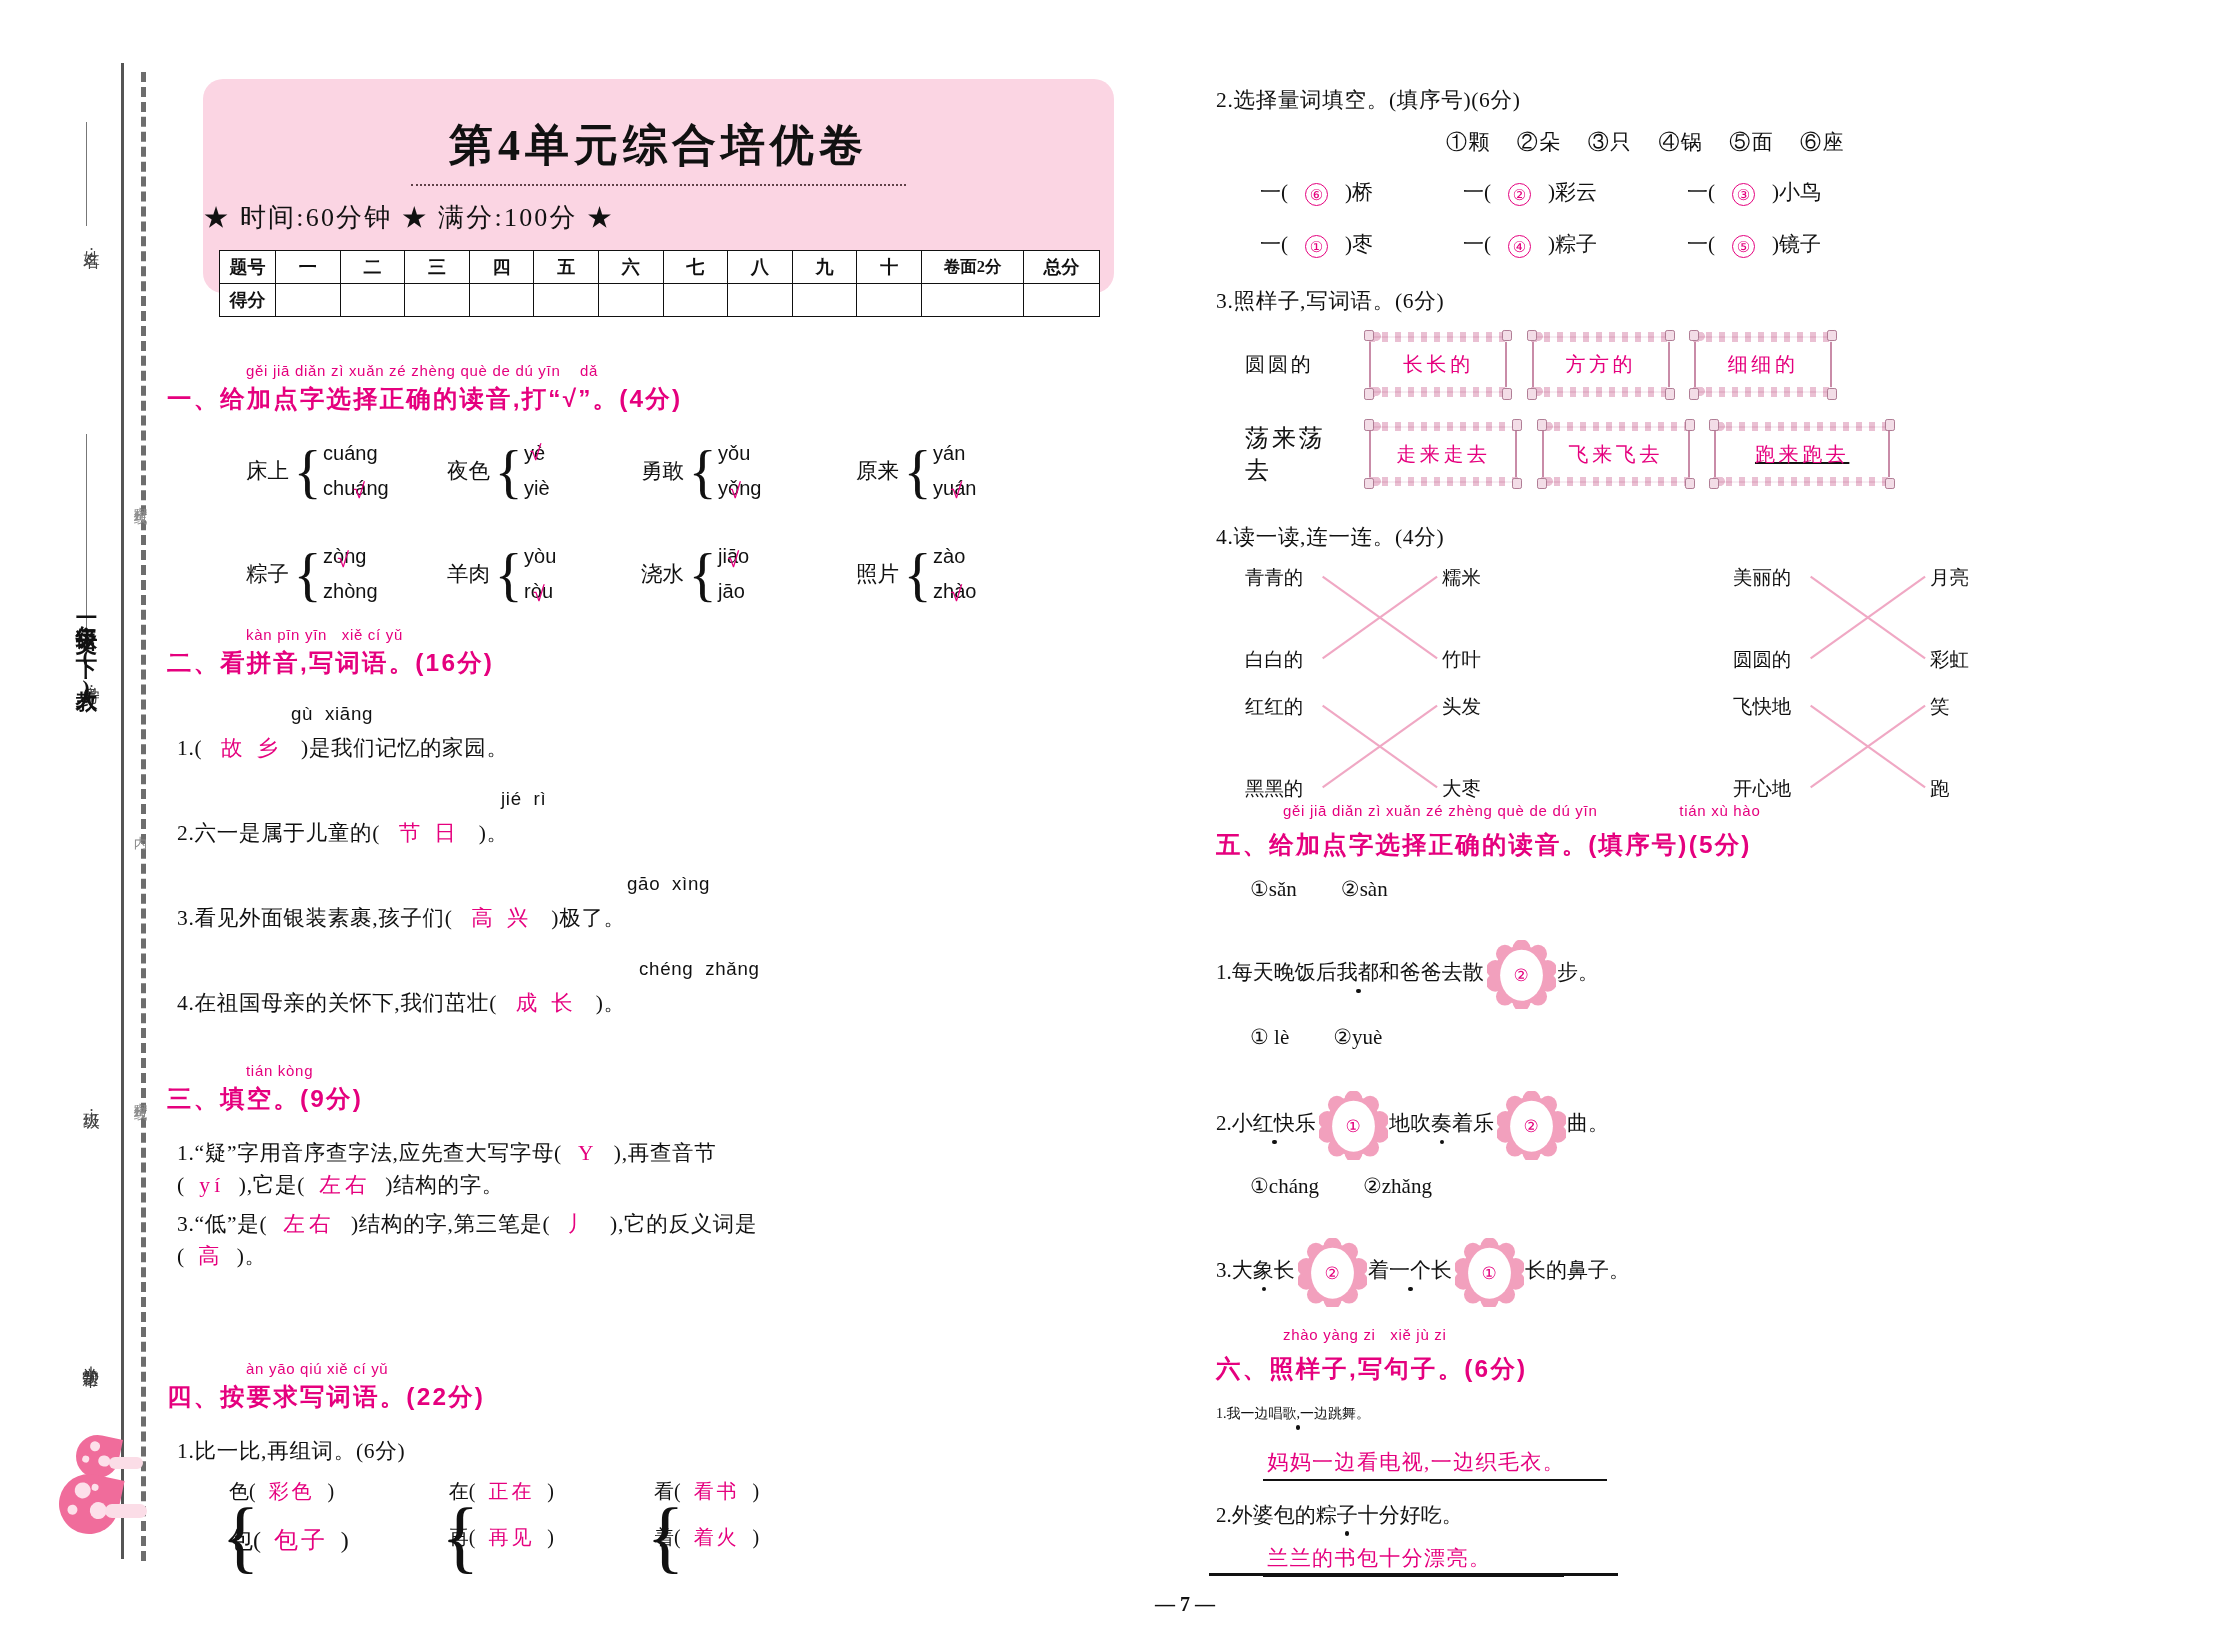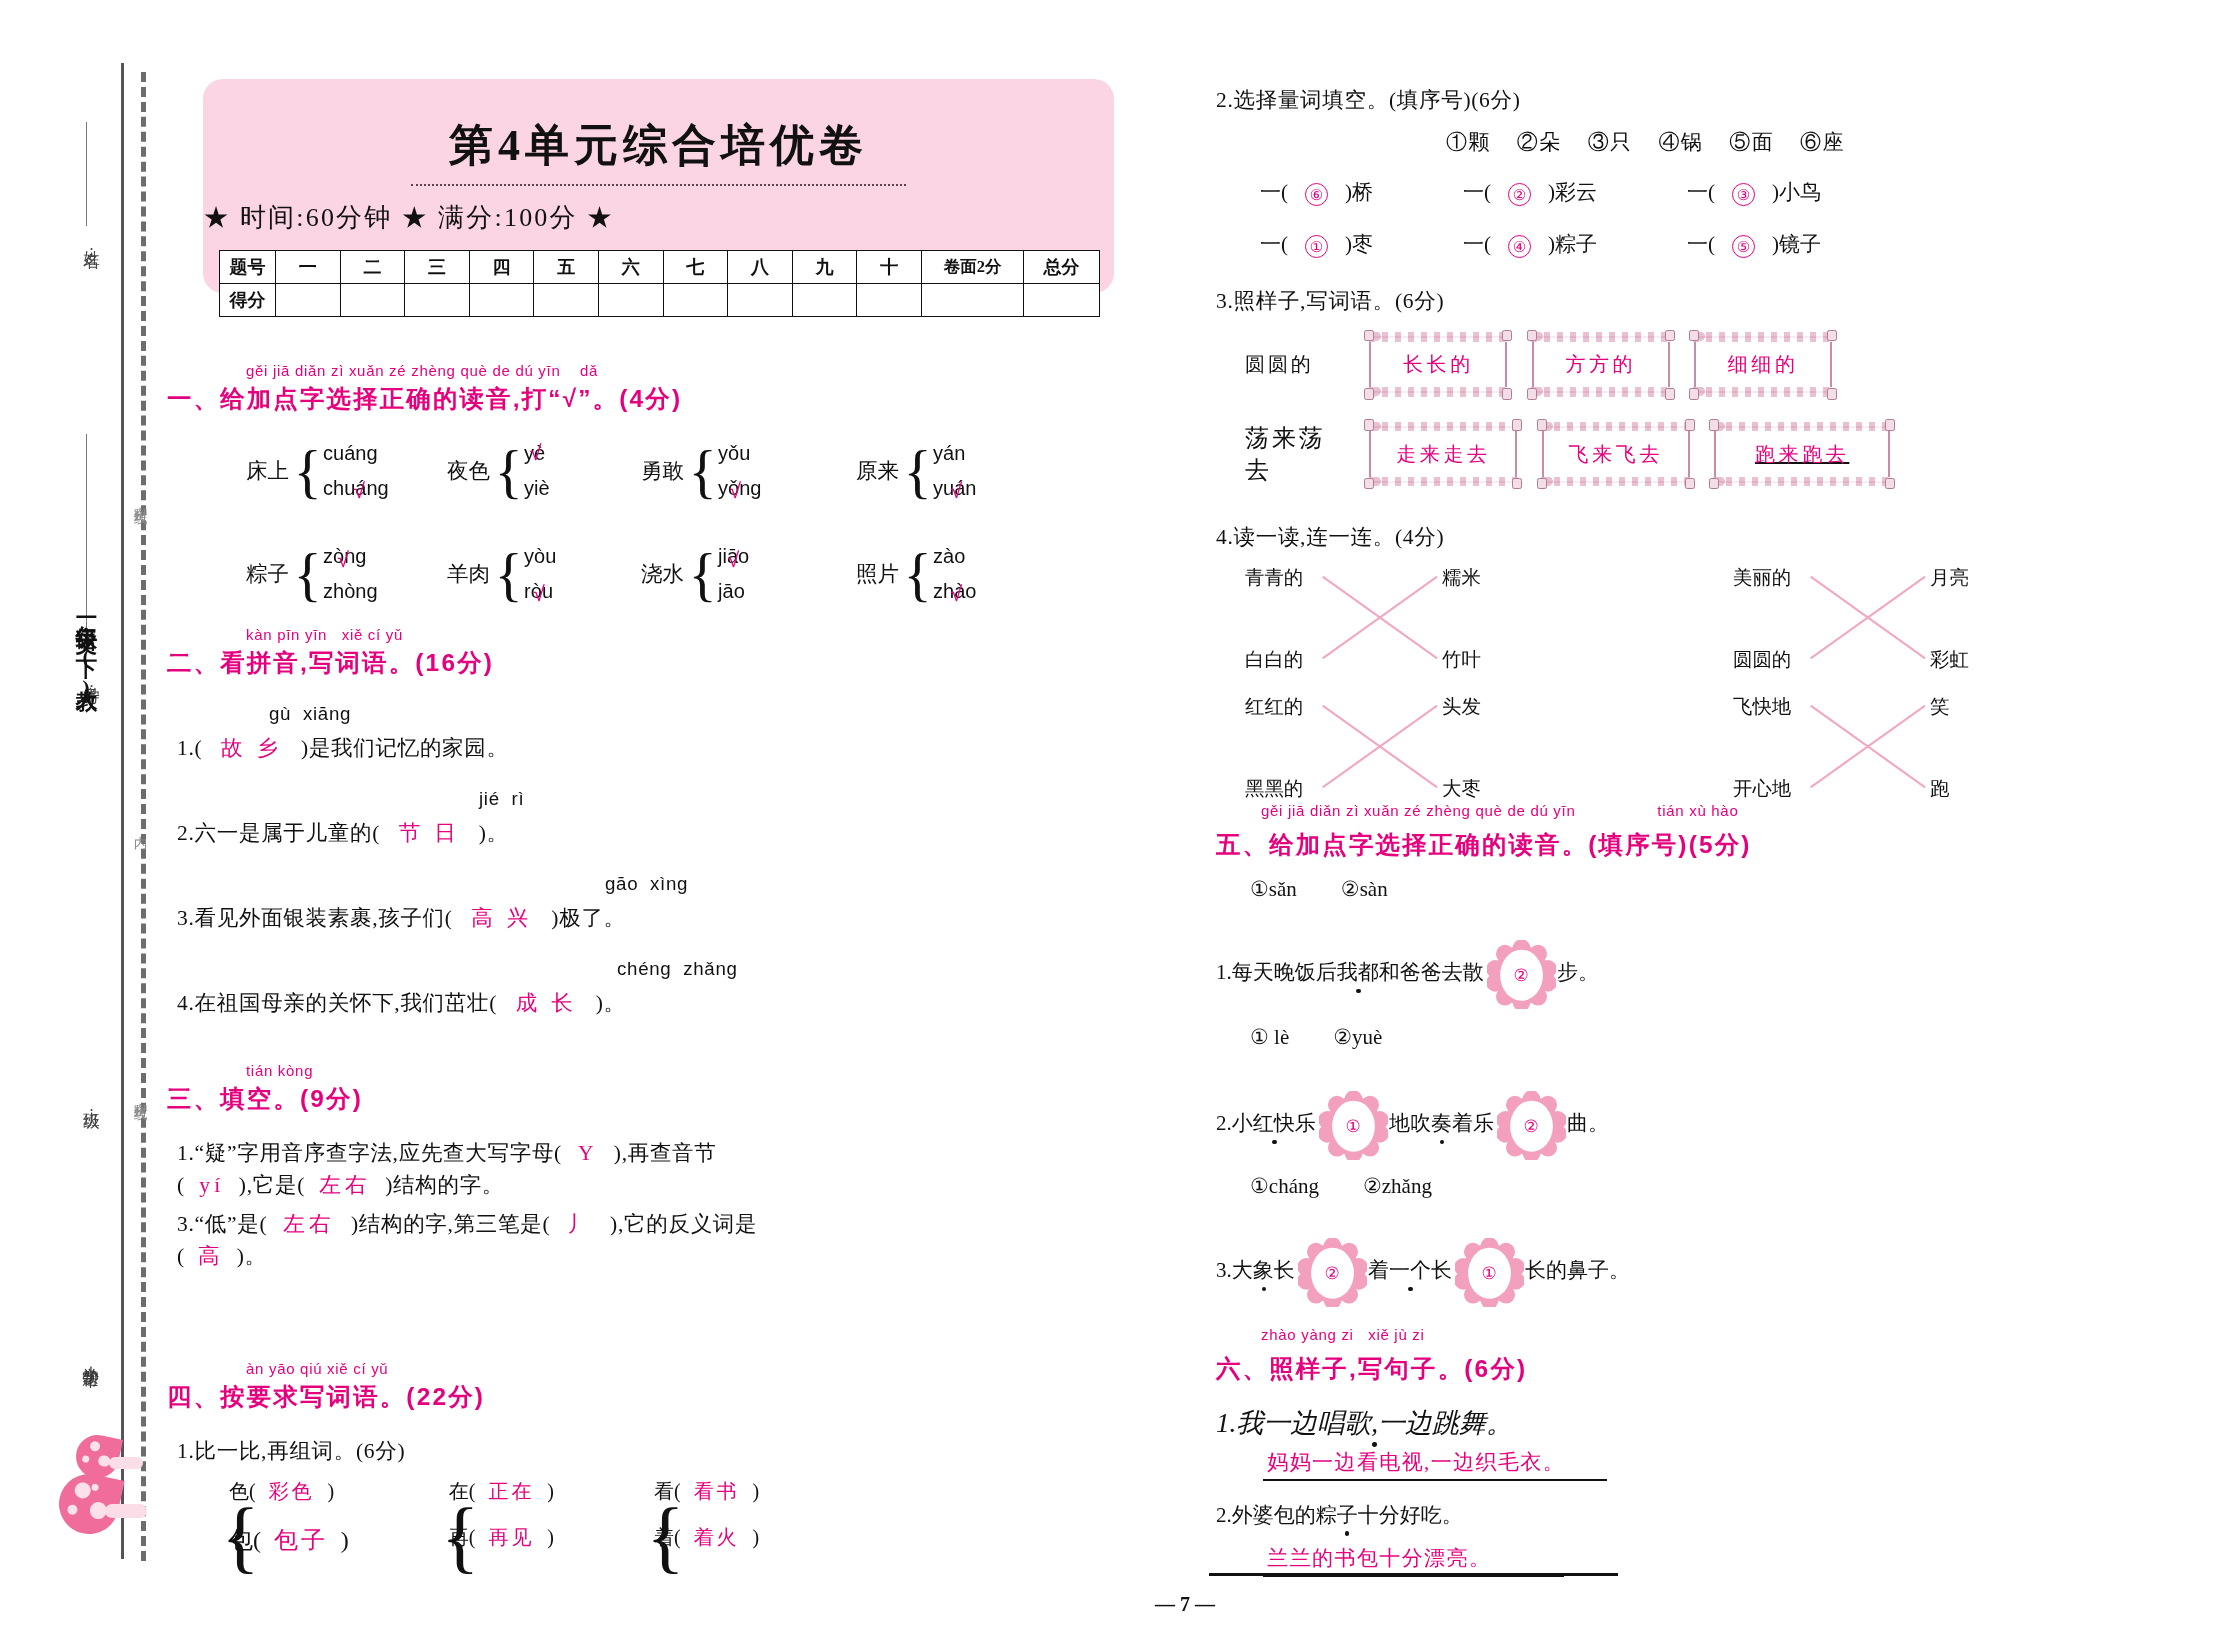--- a/index.html
+++ b/index.html
@@ -81,21 +81,21 @@
   }
   #score-table td.lbl { width:56px; }
   #score-table td.wide { width:102px; font-size:16.5px; }
   #score-table td.tot { width:76px; }
 
   
   .sec { position:absolute; left:0; width:100%; }
   .pinyin-line {
     color:#e5007e; font-family:"Liberation Sans", sans-serif;
     font-size:15px; letter-spacing:0.7px; white-space:pre;
-    margin-left: 2px;
+    margin-left: 24px;
   }
   .sec-title {
     color:#e5007e; font-weight:700; font-size:24.4px; letter-spacing:2.2px;
     font-family:"Liberation Sans", sans-serif;
     white-space:nowrap;
   }
   .sub-q { font-size:21.5px; letter-spacing:0.7px; color:#111; white-space:nowrap; }
   .line { font-size:21.5px; letter-spacing:0.7px; color:#111; }
 
   
@@ -639,21 +639,21 @@
               <circle cx="26" cy="20" r="13"></circle>
               <ellipse cx="50" cy="51" rx="40" ry="43"></ellipse>
             </g>
             <ellipse cx="50" cy="51" rx="31" ry="37" fill="#ffffff"></ellipse>
           </svg><span class="core">①</span></span><span>长的鼻子。</span>
     </div>
 
     <div class="pinyin-line" style="position:absolute; left:43px; top:1326px;">zhào yàng zi   xiě jù zi</div>
     <div class="sec-title" style="position:absolute; left:0; top:1353px;">六、照样子,写句子。(6分)</div>
 
-    <div style="position:absolute; left:0; top:1405px; font-size:27px;font-style:italic;">
+    <div style="position:absolute; left:0; top:1405px; font-size:14px;">
       <span>1.</span><span class="dotu">我一边唱歌,一边跳舞。</span>
     </div>
     <div style="position:absolute; left:47px; top:1448px;">
       <span class="answer-underline" style="color:#e5007e; font-size:21px; letter-spacing:1.4px; min-width:344px;">妈妈一边看电视,一边织毛衣。</span>
     </div>
 
     <div style="position:absolute; left:0; top:1501px; font-size:21px;">
       <span>2.</span><span class="dotu">外婆包的粽子十分好吃。</span>
     </div>
     <div style="position:absolute; left:47px; top:1544px;">

